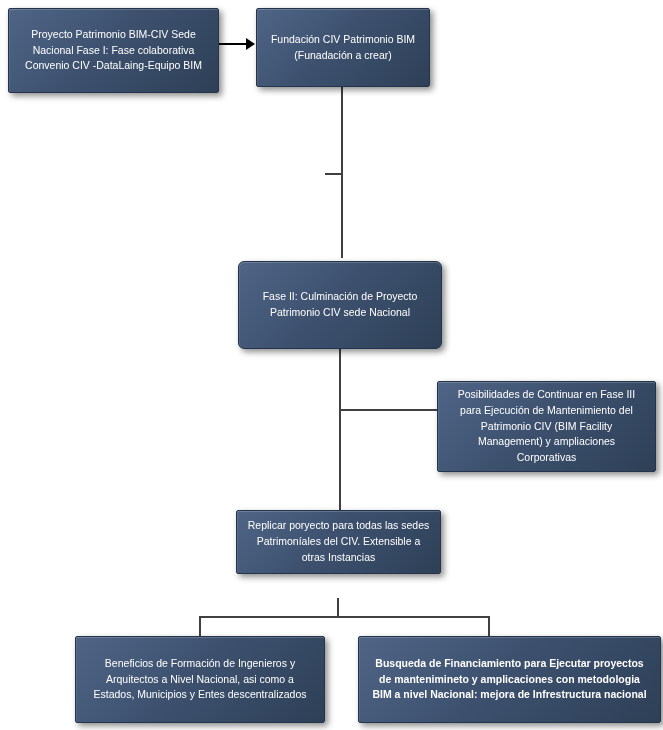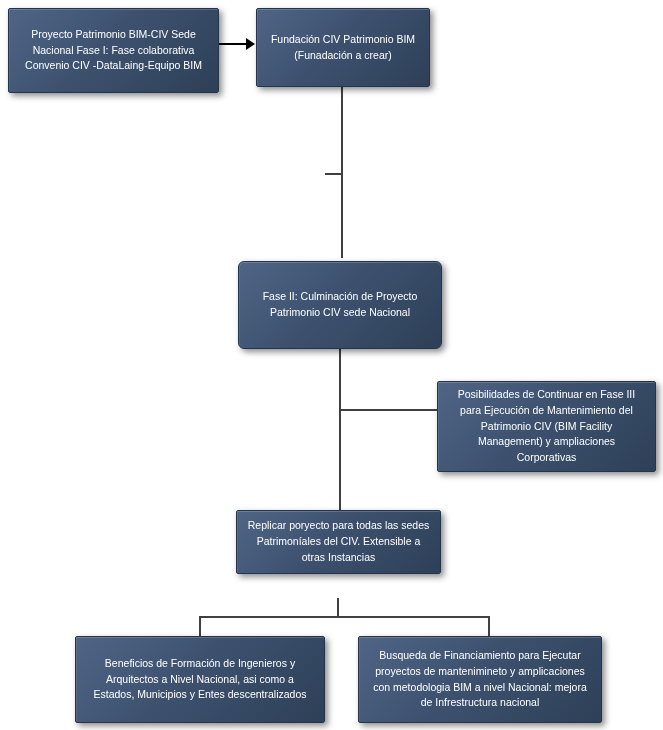--- a/index.html
+++ b/index.html
@@ -31,21 +31,21 @@
     border-radius: 2px;
     box-shadow: 3px 3px 6px rgba(0,0,0,0.45), inset 0 1px 0 rgba(255,255,255,0.18), inset 1px 0 0 rgba(255,255,255,0.08);
   }
   .n1 { left:8px;   top:8px;   width:211px; height:85px; }
   .n2 { left:256px; top:8px;   width:174px; height:79px; }
   .n3 { left:146px; top:131px; width:179px; height:86px; }
   .n4 { left:238px; top:261px; width:204px; height:88px;border-radius:6px; }
   .n5 { left:437px; top:365px; width:219px; height:91px;margin-top:16px; }
   .n6 { left:236px; top:510px; width:205px; height:64px; }
   .n7 { left:75px;  top:636px; width:250px; height:87px;text-align:center; }
-  .n8 { left:358px; top:636px; width:244px; height:87px; }
+  .n8 { left:358px; top:636px; width:303px; height:87px;font-weight:bold; }
 
   .line {
     position: absolute;
     background: #404040;
   }
   .l-arrow     { left:219px; top:43px;  width:29px;  height:2px; background:#000000; }
   .l-arrowhead {
     position: absolute;
     left: 246px; top: 38px;
     width: 0; height: 0;

